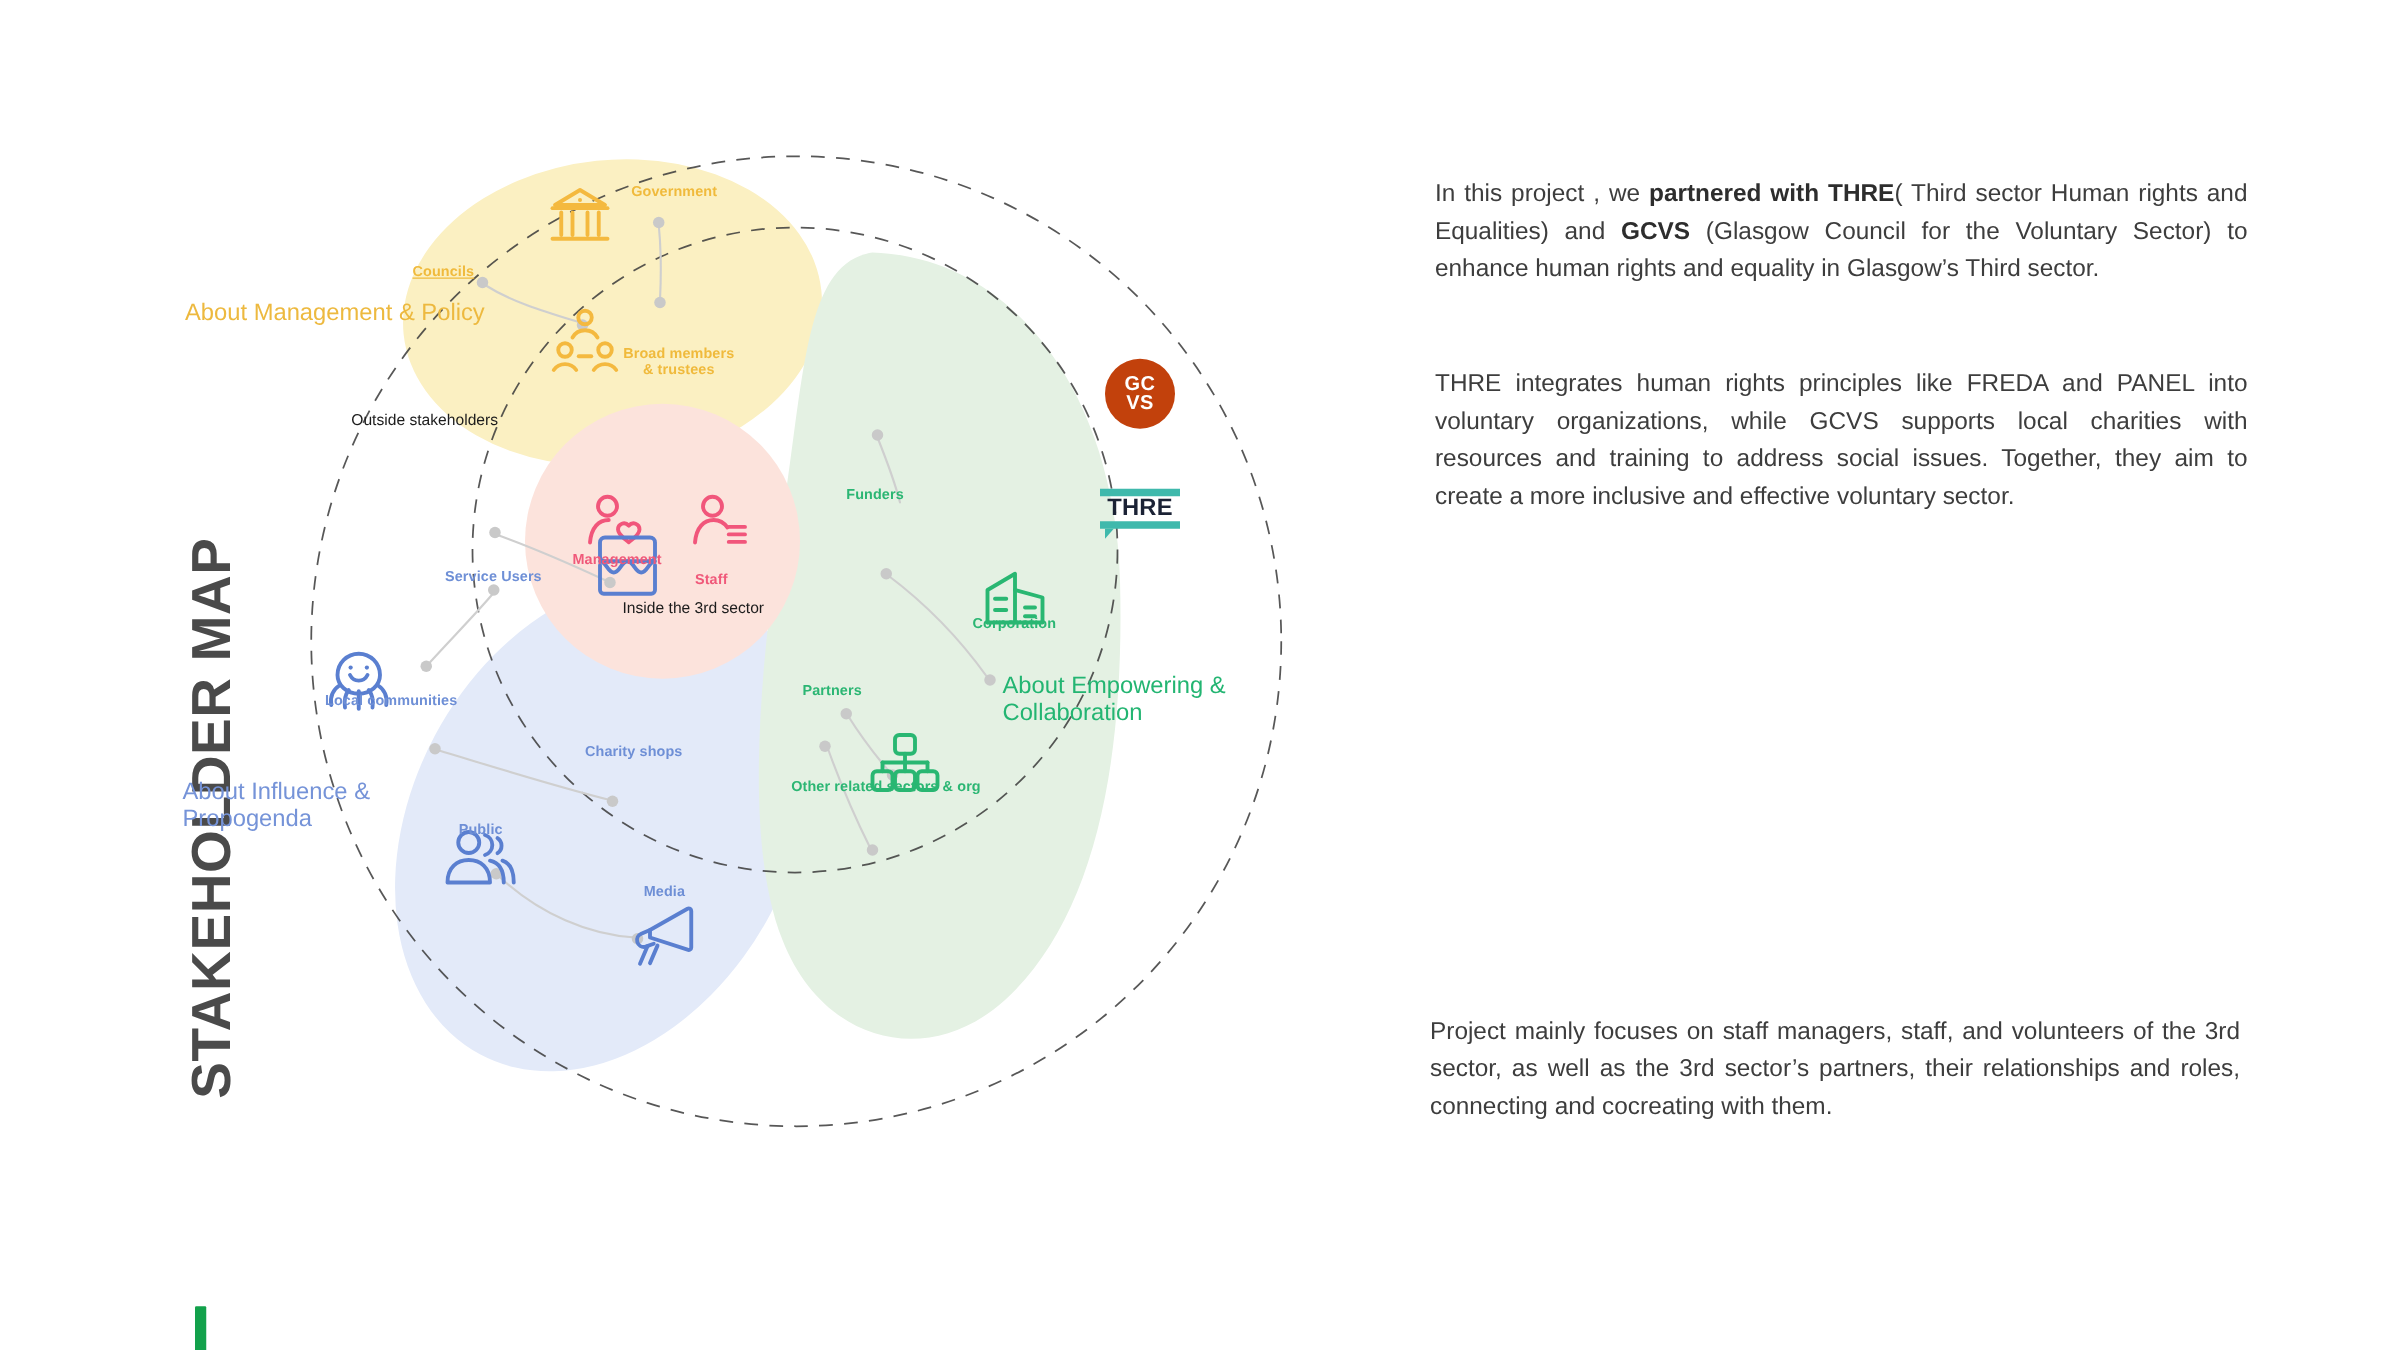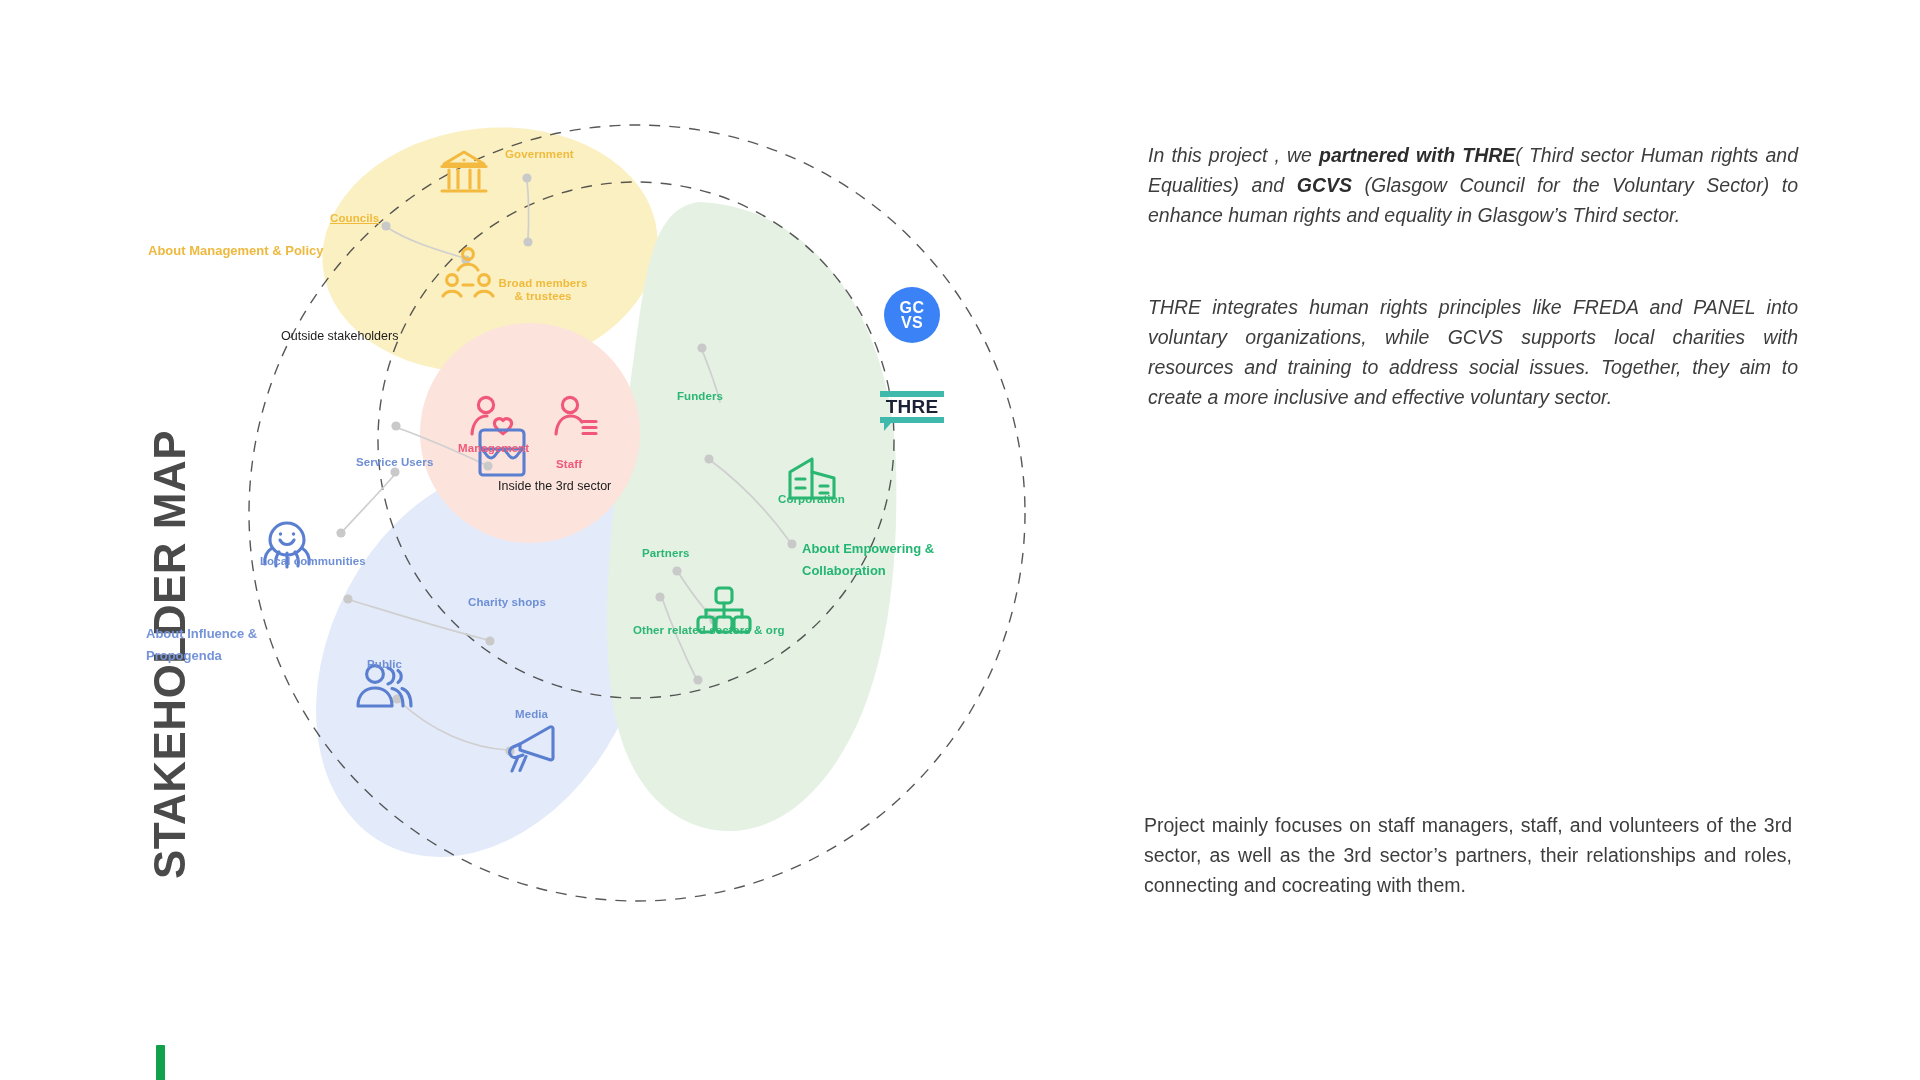--- a/index.html
+++ b/index.html
@@ -41,39 +41,39 @@
     font-family:"Liberation Sans", sans-serif;
   }
   .node .lbl.two{white-space:normal;width:96px;text-align:center;margin-top:32px;}
   .c-amber .lbl{color:#f0ba3c;}
   .c-pink  .lbl{color:#f0597a;}
   .c-blue  .lbl{color:#6e8fd6;}
   .c-green .lbl{color:#2bb673;}
 
   
   .cluster-cap{
-    position:absolute; font-weight:700; font-size:13px; line-height:22px;
+    position:absolute; font-weight:400; font-size:19px; line-height:22px;
     font-family:"Liberation Sans", sans-serif;
   }
   #cap-management{color:#edb93f; left:148px; top:240px; width:250px;}
   #cap-influence  {color:#7593d8; left:146px; top:623px; width:180px;}
   #cap-empower    {color:#23b572; left:802px; top:538px; width:190px;}
 
   
   .ring-cap{
     position:absolute; font-size:12.5px; color:#1c1c1c;
     font-family:"Liberation Sans", sans-serif; white-space:nowrap;
   }
   #cap-outside{left:281px;top:329px;}
   #cap-inside {left:498px;top:479px;}
 
   
   #gcvs-logo{
     position:absolute; left:694px; top:227px; width:56px; height:56px;
-    border-radius:50%; background:#3b82f6;
+    border-radius:50%; background:#c2410c;
     display:flex; flex-direction:column; align-items:center; justify-content:center;
     color:#fff; font-weight:700; font-size:16px; line-height:15px; letter-spacing:.4px;
     font-family:"Liberation Sans", sans-serif;
   }
   #thre-logo{
     position:absolute; left:690px; top:331px; width:64px; height:38px;
   }
   #thre-logo .bar{position:absolute;left:0;width:64px;height:6px;background:#3fb9ac;}
   #thre-logo .bar.top{top:0;}
   #thre-logo .bar.bot{top:26px;}
@@ -82,21 +82,21 @@
     border-left:7px solid #3fb9ac;border-bottom:8px solid transparent;
   }
   #thre-logo .word{
     position:absolute;left:0;top:6px;width:64px;height:20px;
     display:flex;align-items:center;justify-content:center;
     font-weight:700;font-size:19px;letter-spacing:.2px;color:#1b2235;
     font-family:"Liberation Sans", sans-serif;
   }
 
   
-  #copy{position:absolute; left:1148px; top:140px; width:650px;font-style:italic;}
+  #copy{position:absolute; left:1148px; top:140px; width:650px;}
   .para{
     font-size:19.5px; line-height:30px; color:#3d3d3d;
     text-align:justify; text-justify:inter-word;
     font-family:"Liberation Sans", sans-serif;
   }
   #para-1{margin:0 0 62px 0;}
   #para-2{margin:0;}
   #para-3{position:absolute; left:1144px; top:790px; width:648px;}
   .para b{font-weight:700;color:#2d2d2d;}
 </style>

